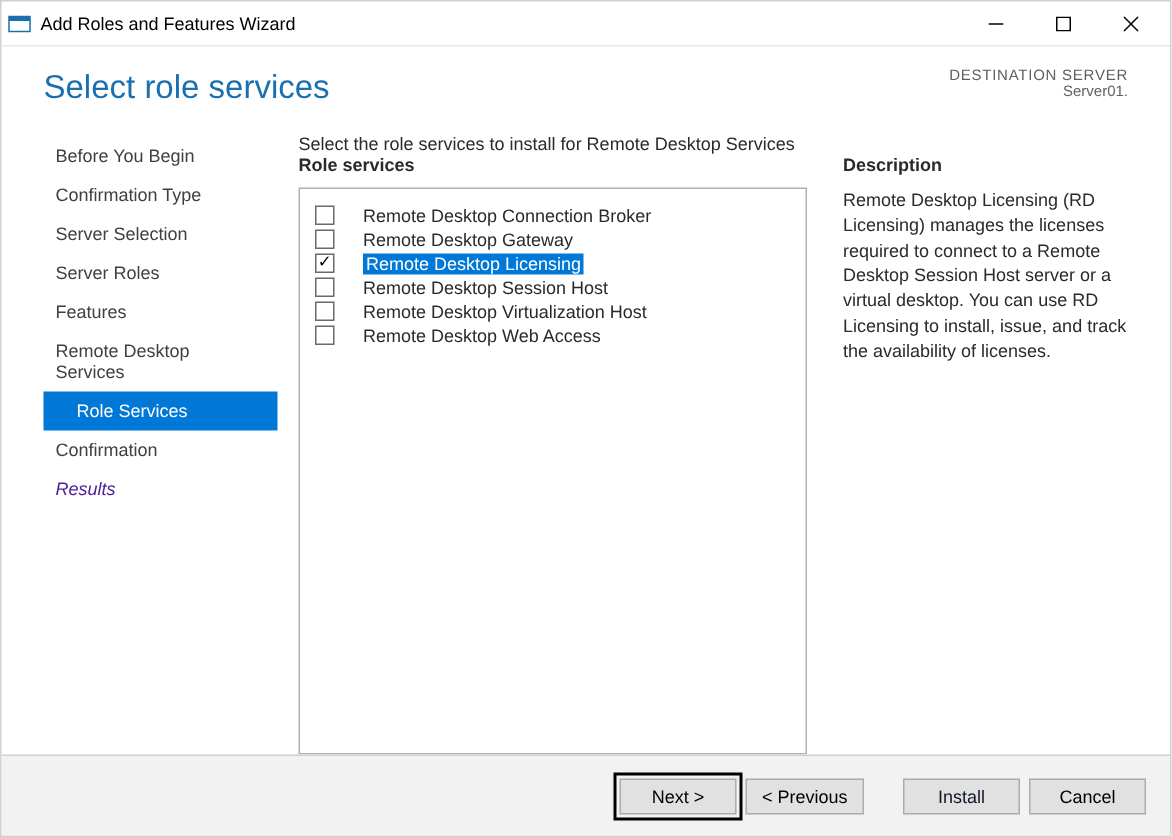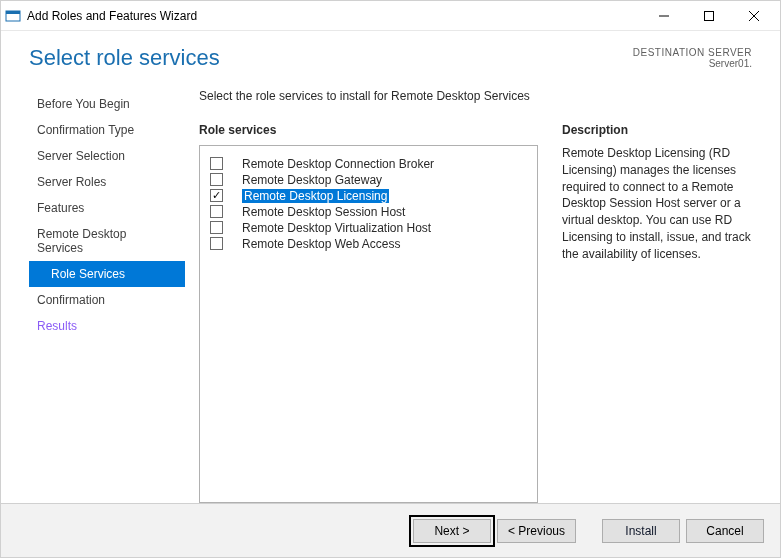--- a/index.html
+++ b/index.html
@@ -4,34 +4,34 @@
   <style>
     * { margin: 0; padding: 0; box-sizing: border-box; font-family: "Segoe UI", Tahoma, sans-serif; }
     body { background: #fff; width: 781px; height: 558px; overflow: hidden; display: flex; flex-direction: column; border: 1px solid #d0d0d0; }
     
     .titlebar { height: 30px; display: flex; align-items: center; padding: 0 4px; border-bottom: 1px solid #e8e8e8; }
     .titlebar-icon { width: 16px; height: 16px; margin-right: 6px; display: flex; align-items: center; justify-content: center; }
     .titlebar-title { font-size: 12px; color: #000; flex: 1; }
     .titlebar-controls { display: flex; }
     .titlebar-btn { width: 45px; height: 30px; display: flex; align-items: center; justify-content: center; font-size: 12px; cursor: pointer; }
     
-    .header { padding: 14px 28px 10px 28px; display: flex; justify-content: space-between; align-items: center; }
+    .header { padding: 14px 28px 10px 28px; display: flex; justify-content: space-between; align-items: flex-start; }
     .page-title { font-size: 22px; font-weight: 300; color: #1a6fb0; }
     .dest-server { text-align: right; font-size: 10px; color: #606060; }
     .dest-label { letter-spacing: 0.5px; }
     
     .body { flex: 1; display: flex; padding: 0 14px 0 0; overflow: hidden; }
     
     .sidebar { width: 184px; padding: 10px 0 0 28px; }
     .nav-item { font-size: 12px; color: #404040; padding: 6px 10px 6px 8px; cursor: pointer; }
     .nav-item.sub { padding-left: 22px; background: #0078d7; color: #fff; }
-    .nav-item.disabled { color: #8b5cf6; cursor: default; }
+    .nav-item.disabled { color: #4c1d95; cursor: default; font-style: italic; }
     
     .main { flex: 1; display: flex; flex-direction: column; padding: 8px 0 0 14px; }
-    .instruction { font-size: 12px; color: #2a2a2a; margin-bottom: 20px; }
+    .instruction { font-size: 12px; color: #2a2a2a; }
     .columns { display: flex; flex: 1; gap: 24px; }
     .col-left { flex: 1; display: flex; flex-direction: column; }
     .col-right { width: 204px; }
     .section-h { font-size: 12px; font-weight: 600; color: #2a2a2a; margin-bottom: 8px; }
     
     .services-box { border: 1px solid #b0b0b0; flex: 1; padding: 10px 10px; }
     .svc-row { display: flex; align-items: flex-start; font-size: 12px; color: #2a2a2a; padding: 1px 0; cursor: default; gap: 11px; }
     .svc-check { width: 13px; height: 13px; border: 1px solid #6a6a6a; margin-right: 8px; display: flex; align-items: center; justify-content: center; cursor: pointer; background: #fff; }
     .svc-check.checked::after { content: '✓'; font-size: 11px; line-height: 1; color: #000; }
     .svc-label.sel { background: #0078d7; color: #fff; padding: 0 2px; }

